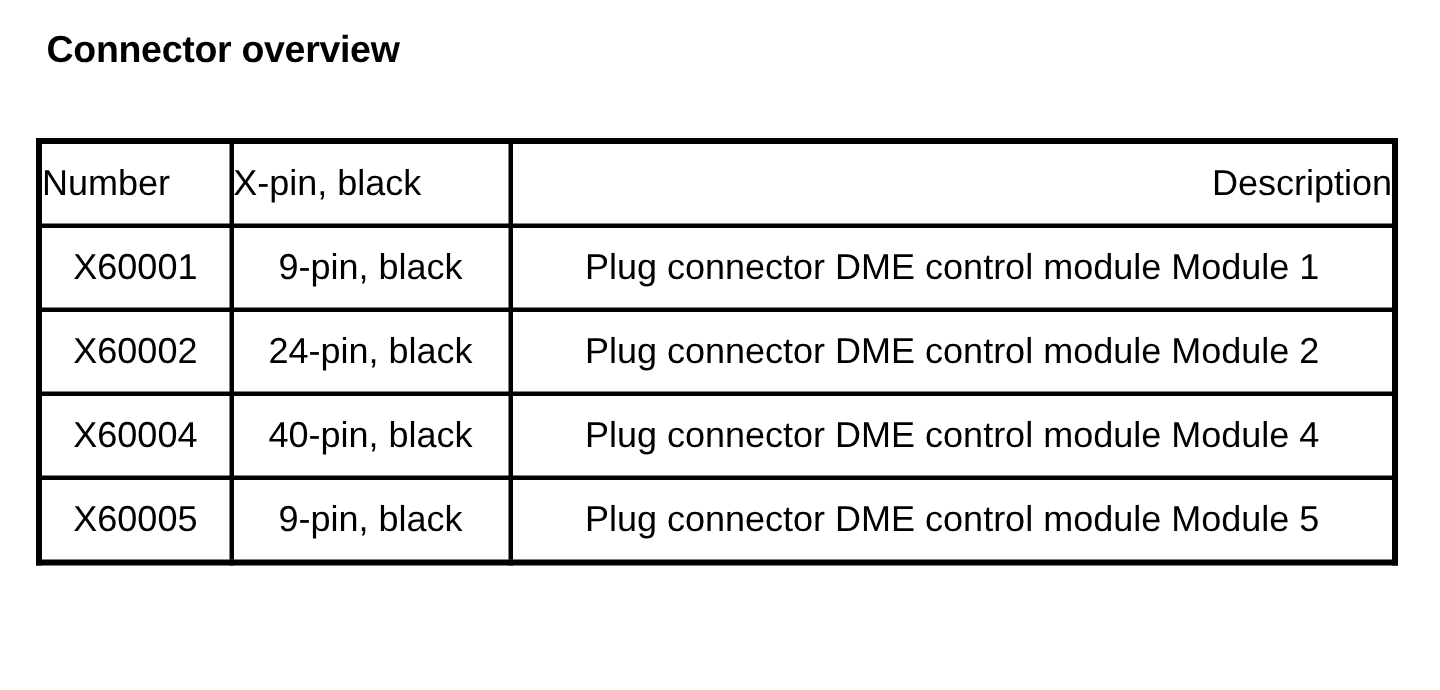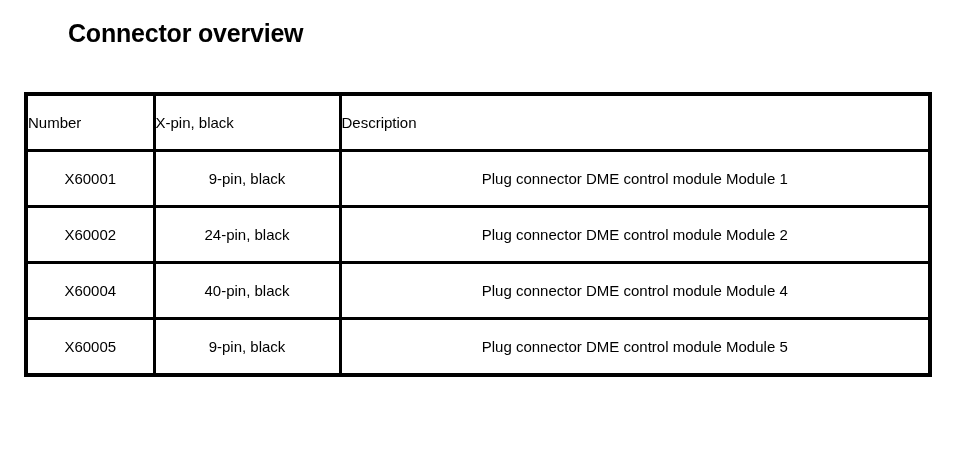--- a/index.html
+++ b/index.html
@@ -22,42 +22,41 @@
   }
   .page-title {
     position: absolute;
     left: 31px;
     top: 18px;
     font-size: 25px;
     font-weight: bold;
     letter-spacing: -0.2px;
     line-height: 30px;
     white-space: nowrap;
-    margin-left: 37px;
   }
   .table-wrap {
     position: absolute;
     left: 24px;
     top: 92px;
     width: 908px;
   }
   table.ctable {
     border-collapse: collapse;
     table-layout: fixed;
     width: 908px;
     background: #ffffff;
   }
   table.ctable td,
   table.ctable th {
     border: 3px solid #000000;
     background: #ffffff;
     padding: 0;
     height: 53px;
     vertical-align: middle;
-    font-size: 15px;
+    font-size: 24px;
     font-weight: normal;
     line-height: 24px;
     white-space: nowrap;
     overflow: hidden;
   }
   table.ctable {
     border: 4px solid #000000;
   }
   .col-number  { width: 128px; }
   .col-xpin    { width: 186px; }
@@ -69,21 +68,21 @@
   }
   .cell-center {
     text-align: center;
     padding-left: 6px;
     padding-right: 6px;
   }
   thead th {
     font-weight: bold;
   }
   thead th.cell-pad-left { text-align: left; }
-  thead th.cell-center   { text-align: left; }
+  thead th.cell-center   { text-align: right; }
 </style>
 </head>
 <body>
 
 <div class="page">
 
   <div class="page-title">Connector overview</div>
 
   <div class="table-wrap">
     <table class="ctable">

